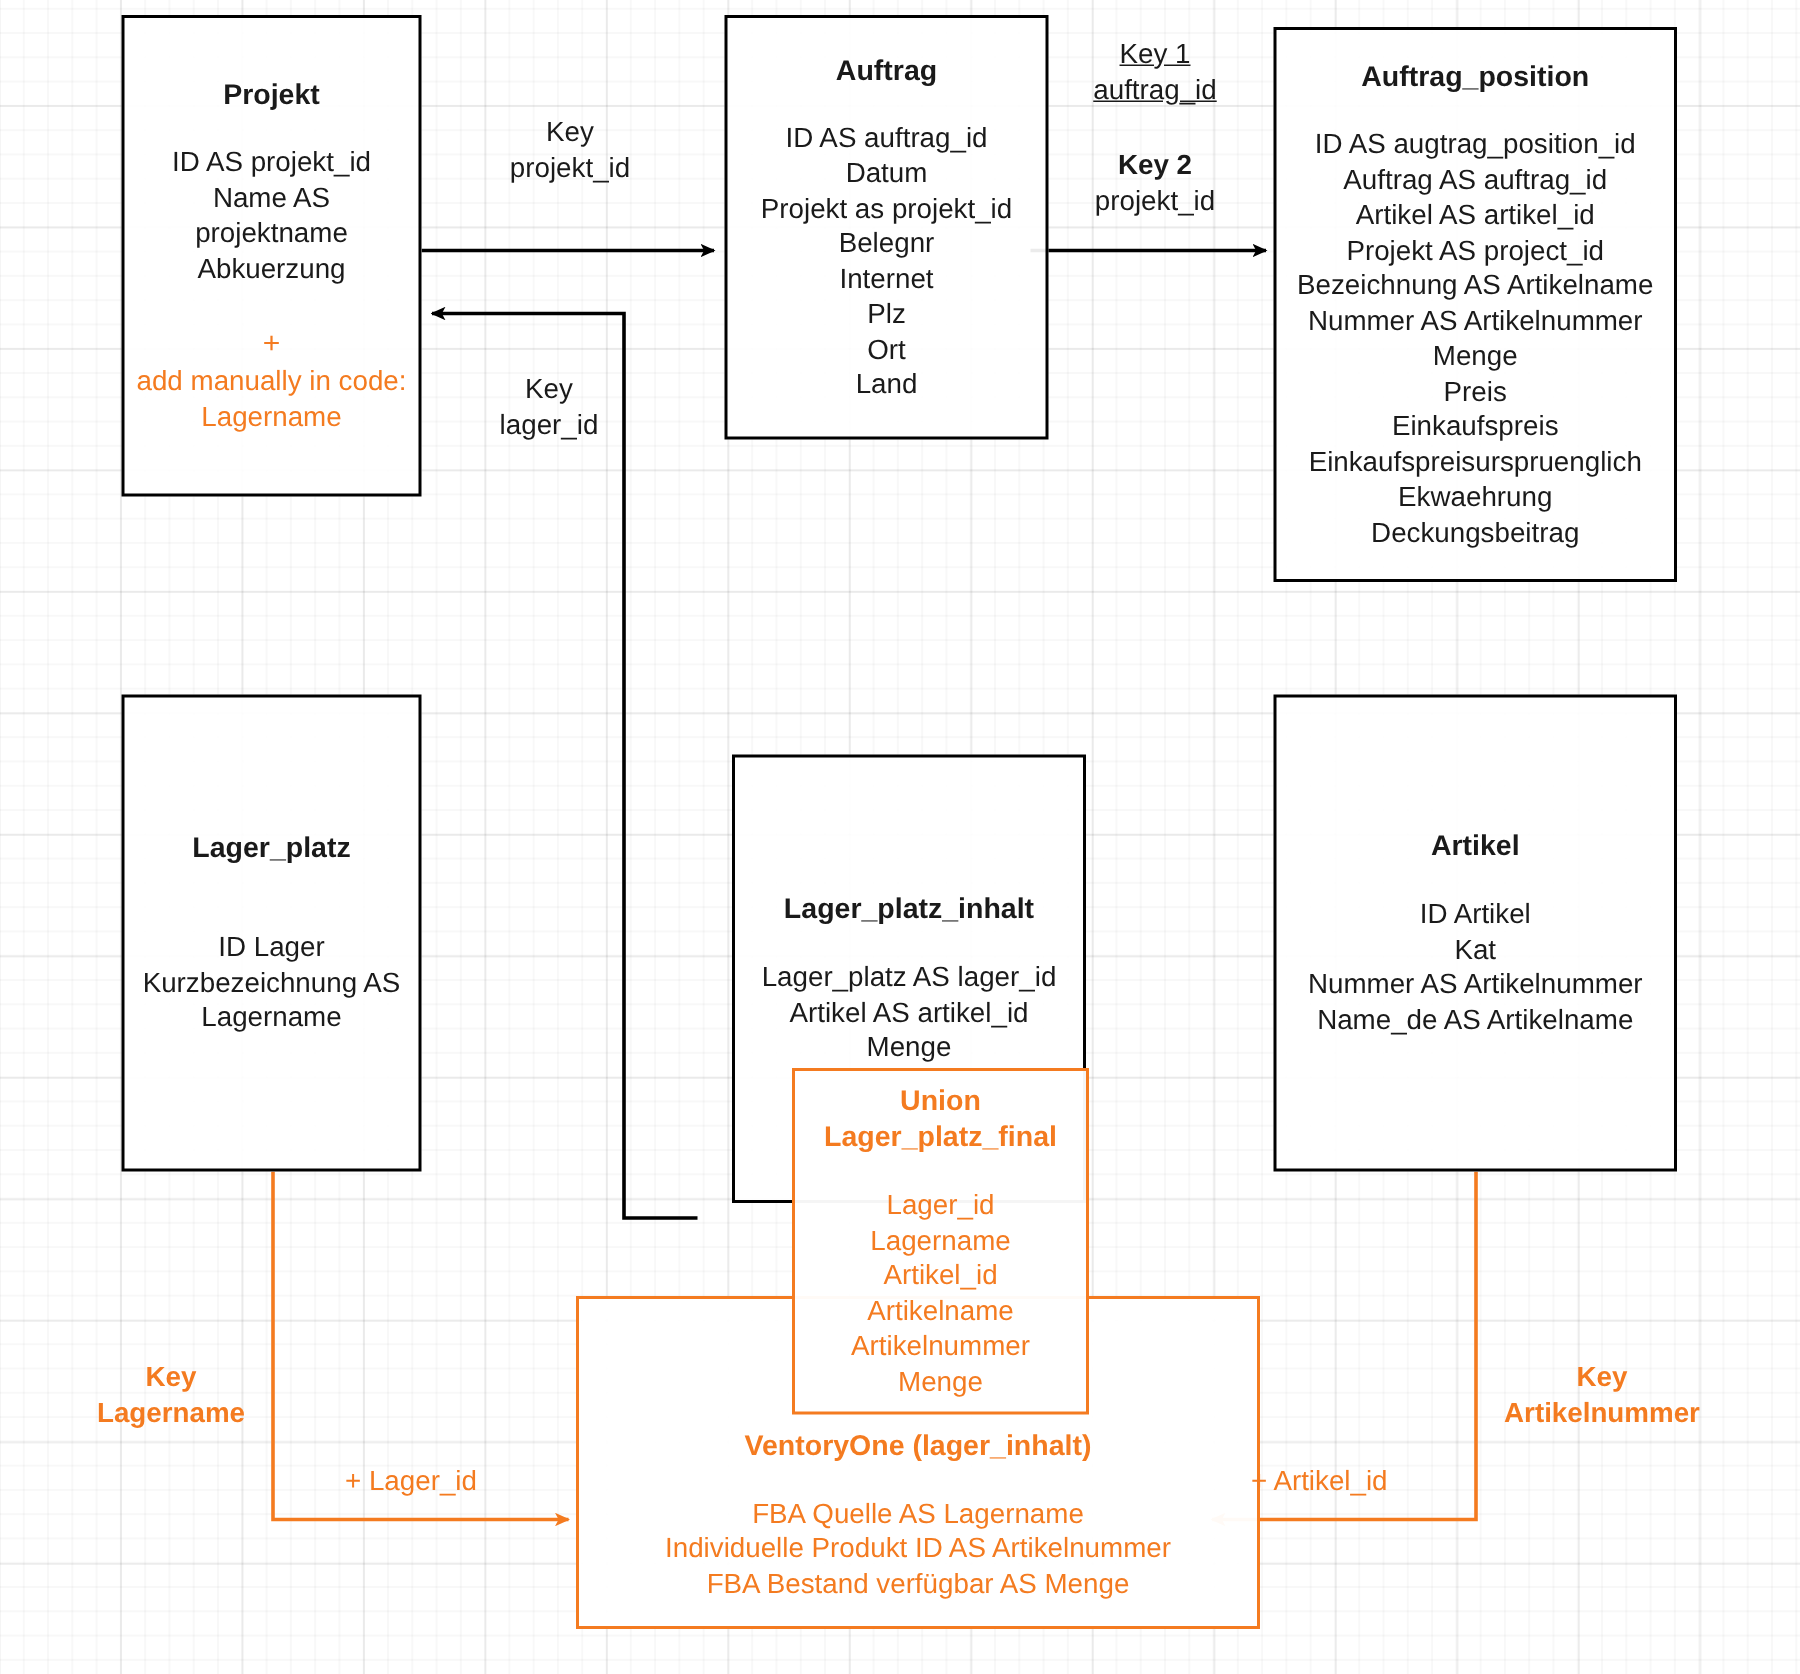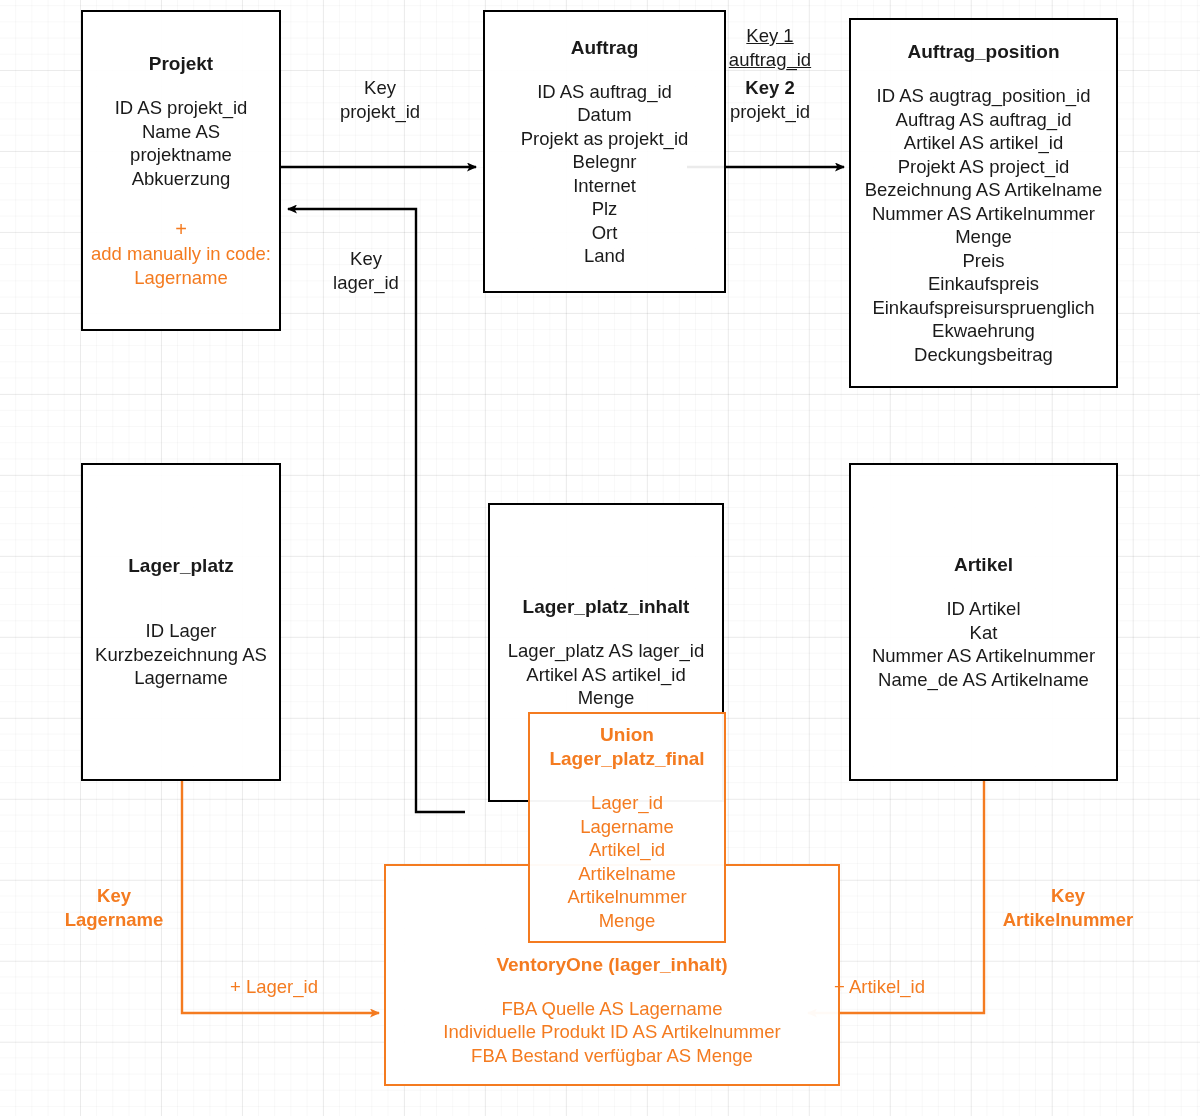--- a/index.html
+++ b/index.html
@@ -86,21 +86,21 @@
   .obox .fields div{white-space:nowrap;}
 
   .lbl{
     position:absolute;
     text-align:center;
     font-size:18.5px;
     line-height:23.5px;
     color:#1a1a1a;
     white-space:nowrap;
   }
-  .lbl.b{font-weight:bold;}
+  .lbl.b{font-weight:bold;margin-top:22px;}
   .lbl.o{color:#F47B20;}
 
   svg.wires{
     position:absolute;
     left:0;top:0;
     width:1200px;height:1116px;
     overflow:visible;
     pointer-events:none;
   }
 </style>
@@ -138,21 +138,21 @@
       <div>projektname</div>
       <div>Abkuerzung</div>
     </div>
     <div class="orange-note">
       <div class="plus">+</div>
       <div>add manually in code:</div>
       <div>Lagername</div>
     </div>
   </div>
 
-  <div class="entity" style="left:483px;top:10px;width:243px;height:283px;">
+  <div class="entity" style="left:483px;top:10px;width:216px;height:283px;">
     <div class="ttl">Auftrag</div>
     <div class="fields">
       <div>ID AS auftrag_id</div>
       <div>Datum</div>
       <div>Projekt as projekt_id</div>
       <div>Belegnr</div>
       <div>Internet</div>
       <div>Plz</div>
       <div>Ort</div>
       <div>Land</div>

